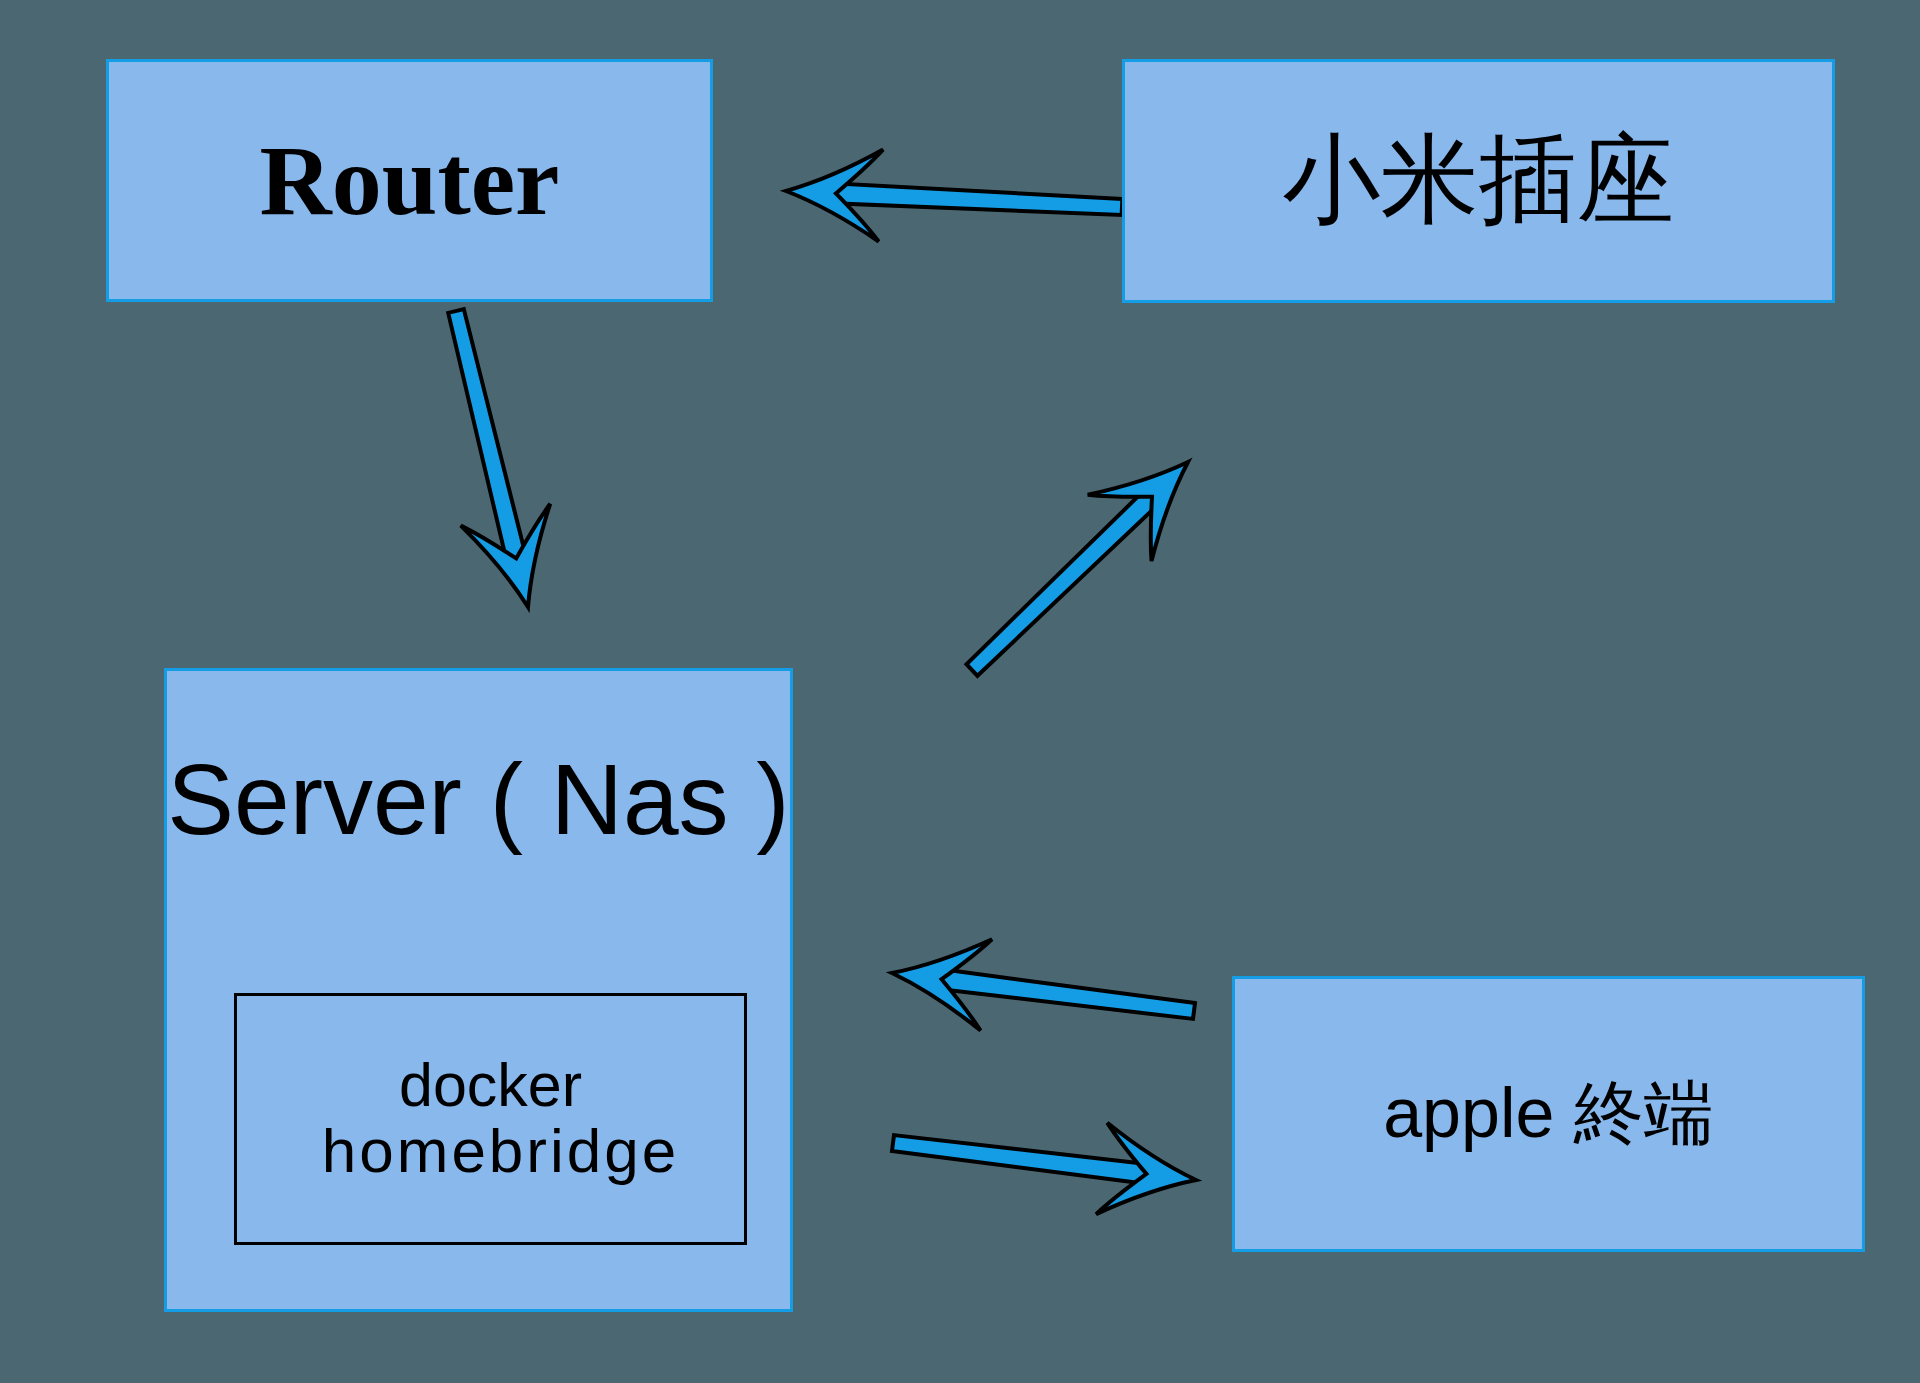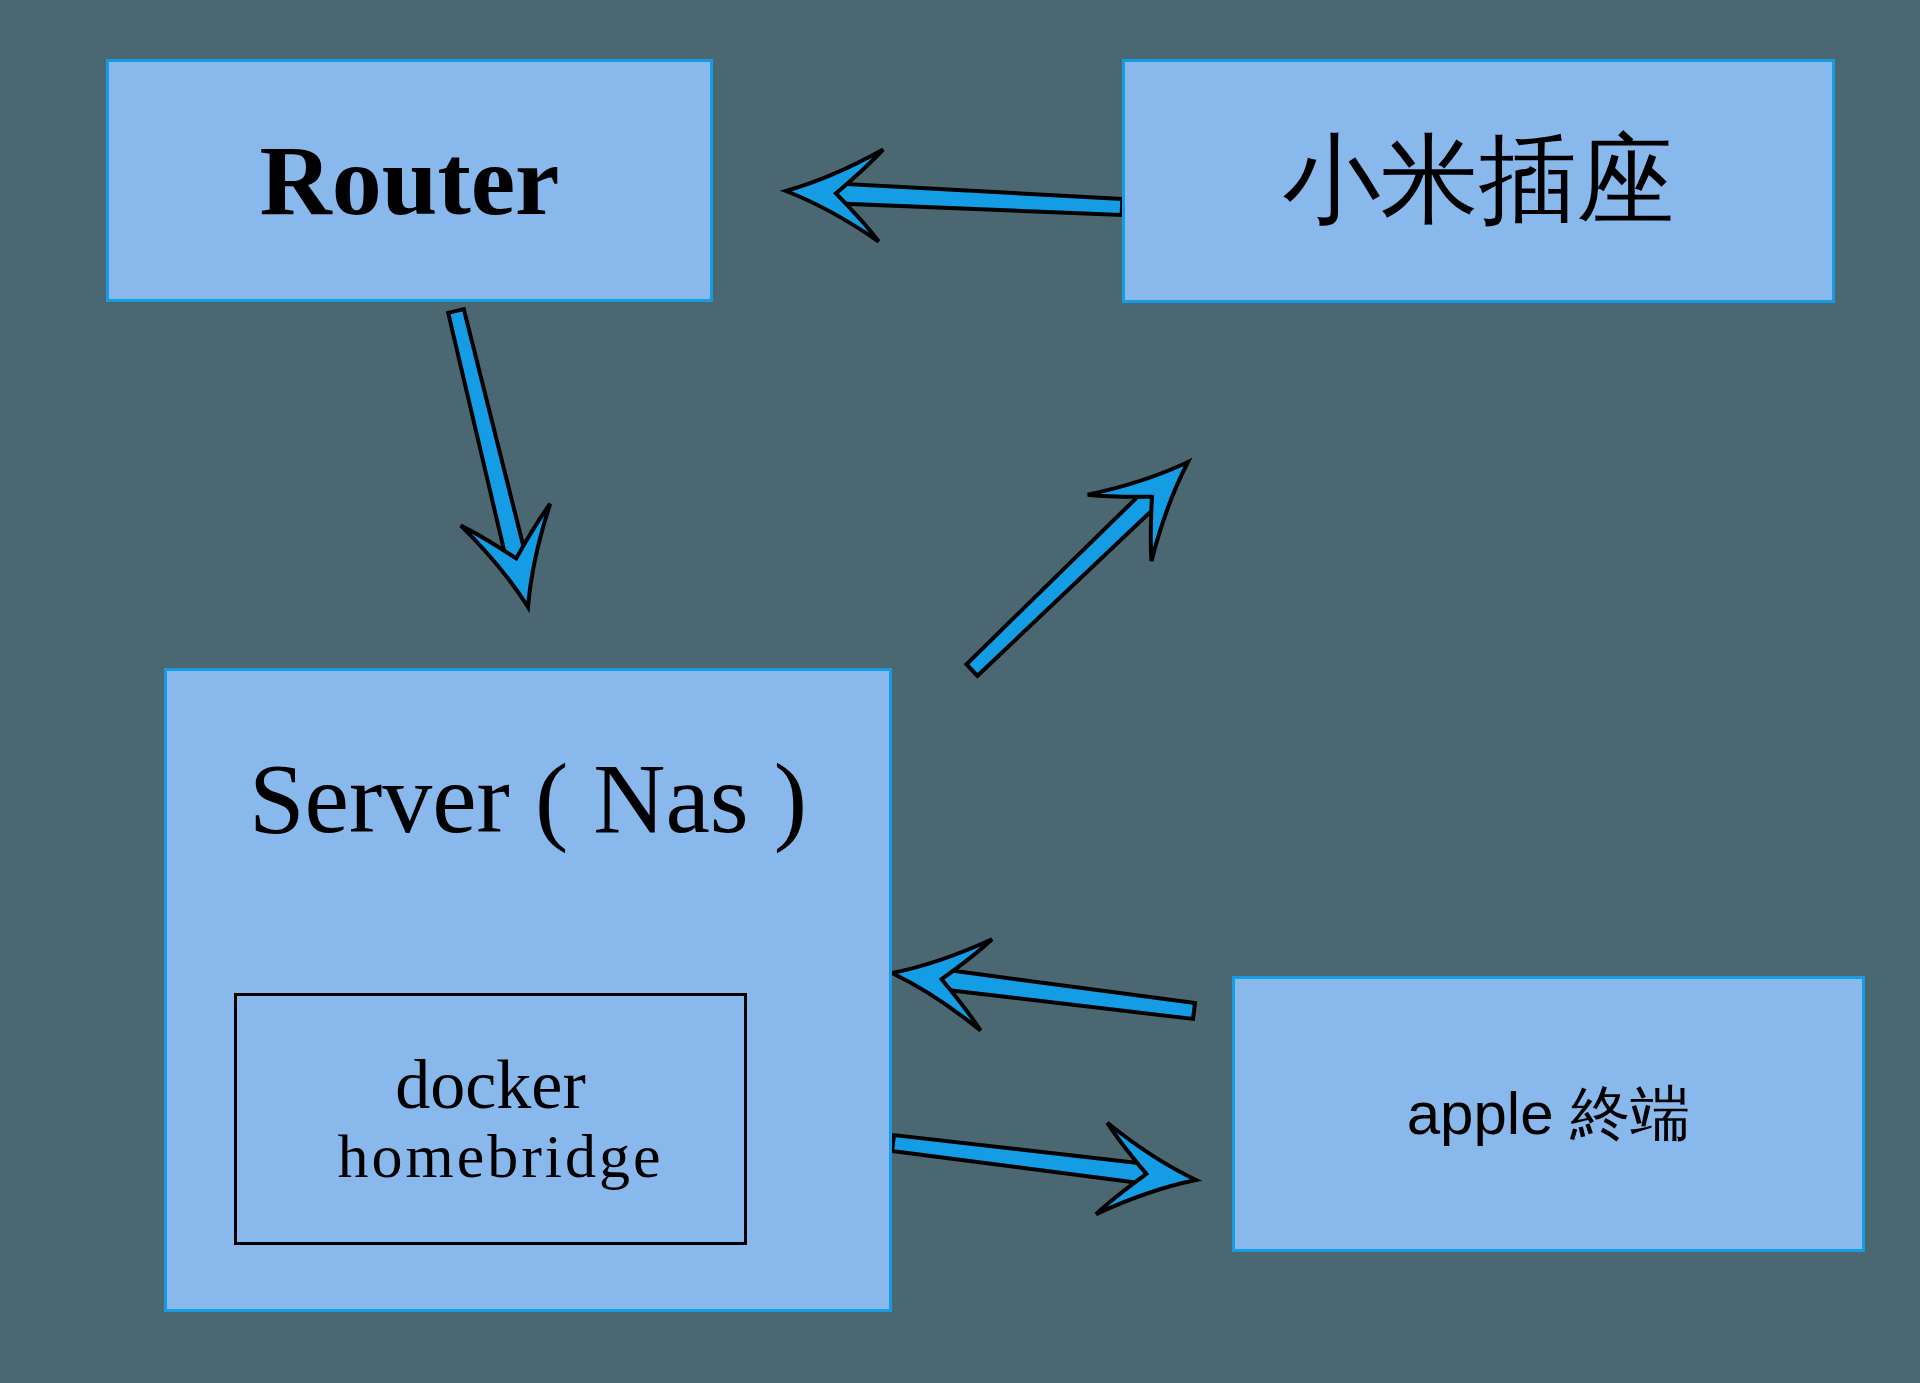--- a/index.html
+++ b/index.html
@@ -29,44 +29,44 @@
     display:flex;align-items:center;justify-content:center;
     font-family:"Liberation Serif",serif;
     font-weight:bold;font-size:100px;
   }
   #node-xiaomi{
     left:1122px;top:59px;width:713px;height:244px;
     display:flex;align-items:center;justify-content:center;
     font-size:98px;
   }
   #node-server{
-    left:164px;top:668px;width:728px;height:644px;font-family:Liberation Serif, serif;
+    left:164px;top:668px;width:629px;height:644px;
   }
   .server-label{
     display:block;
     text-align:center;
     margin-top:78px;
     font-size:100px;
     line-height:1;
     white-space:pre;
   }
   #docker-box{
     position:absolute;
     left:67px;top:322px;width:513px;height:252px;
     box-sizing:border-box;
     border:3px solid #000;
     display:flex;flex-direction:column;
     align-items:center;justify-content:center;
   }
-  .docker-title{font-size:70px;line-height:1.05;}
+  .docker-title{font-size:61px;line-height:1.05;}
   .docker-subtitle{font-size:62px;line-height:1.1;letter-spacing:3px;margin-left:20px;}
   #node-apple{
     left:1232px;top:976px;width:633px;height:276px;
     display:flex;align-items:center;justify-content:center;
-    font-size:60px;
+    font-size:70px;
     white-space:pre;
   }
 </style>
 </head>
 <body>
 
 <div id="canvas">
 
   <svg id="edges-layer" viewBox="0 0 1920 1383" xmlns="http://www.w3.org/2000/svg">
       <g>

